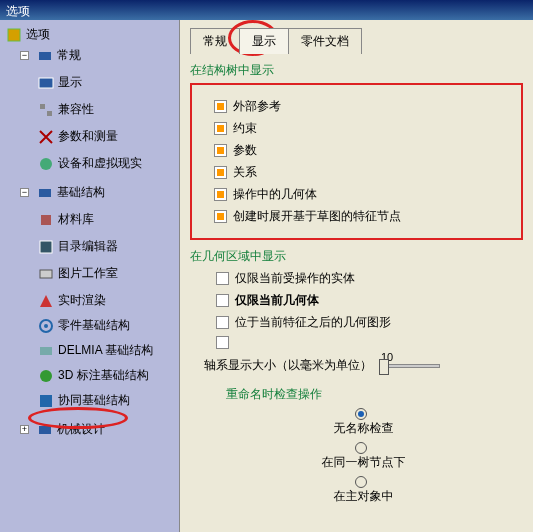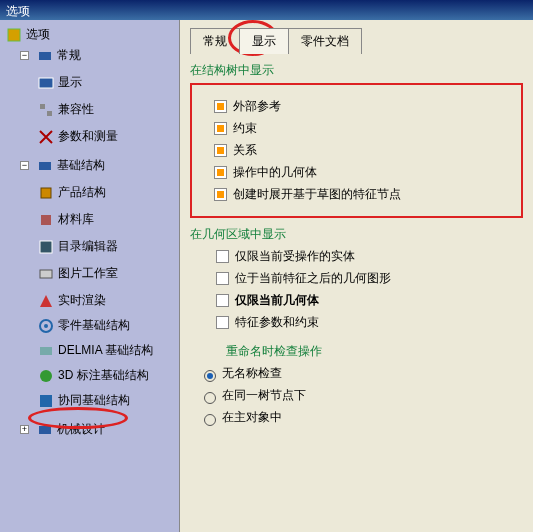--- a/index.html
+++ b/index.html
@@ -19,21 +19,21 @@
 .tab { padding: 4px 12px; background: #ece9d8; border: 1px solid #888; border-bottom: none; cursor: pointer; }
 .tab + .tab { margin-left: -1px; }
 .tab.active { background: #f5f3e9; position: relative; z-index: 2; }
 .group-label { margin: 8px 0 4px; color: #15803d; }
 .group-box { border: 1px solid #aaa; padding: 8px 10px; background: #ece9d8; }
 .hl-box { border: 2px solid #d22; }
 .chk-row { display: flex; align-items: center; margin: 5px 12px; }
 .chk { width: 13px; height: 13px; border: 1px solid #888; background: #fff; margin-right: 6px; display: inline-flex; align-items: center; justify-content: center; }
 .chk.checked { background: #fff; }
 .chk.checked::after { content: ""; width: 7px; height: 7px; background: #f90; }
-.radio-row { display: flex; align-items: flex-end; margin: 5px 0 5px 14px; }
+.radio-row { display: flex; align-items: center; margin: 5px 0 5px 14px; flex-direction: column; }
 .radio { width: 12px; height: 12px; border: 1px solid #555; border-radius: 50%; margin-right: 6px; display: inline-flex; align-items: center; justify-content: center; }
 .radio.on::after { content: ""; width: 6px; height: 6px; background: #1a5fb4; border-radius: 50%; }
 .slider-row { display: flex; align-items: center; margin: 8px 0 4px 14px; }
 .slider { width: 60px; height: 4px; background: #ccc; border: 1px solid #888; position: relative; margin-left: 8px; }
 .slider-thumb { position: absolute; left: -2px; top: -6px; width: 10px; height: 16px; background: #ece9d8; border: 1px solid #555; }
 .slider-val { position: absolute; top: -14px; left: 0; font-size: 11px; }
 .expander { width: 9px; height: 9px; border: 1px solid #888; background: #fff; margin-right: 8px; display: inline-flex; align-items: center; justify-content: center; font-size: 9px; line-height: 1; }
 </style>
 </head>
 <body>
@@ -77,38 +77,38 @@
         <span>兼容性</span>
       </div>
     <div class="tree-item l2">
         <span class="tree-icon">
           <svg viewBox="0 0 16 16">
             <path d="M2 2 L14 14 M14 2 L2 14" stroke="#a00" stroke-width="2"></path>
           </svg>
         </span>
         <span>参数和测量</span>
       </div>
+    <div class="tree-item l2">
+        <span class="tree-icon">
+          <svg viewBox="0 0 16 16">
+            <circle cx="8" cy="8" r="6" fill="#4a7"></circle>
+          </svg>
+        </span>
+        <span>设备和虚拟现实</span>
+      </div>
 
     <div class="tree-item l1" style="margin-top:8px;">
       <span class="expander">−</span>
       <span class="tree-icon">
           <svg viewBox="0 0 16 16">
             <rect x="2" y="4" width="12" height="8" fill="#2a5aa0"></rect>
           </svg>
         </span>
       <span>基础结构</span>
     </div>
-    <div class="tree-item l2">
-        <span class="tree-icon">
-          <svg viewBox="0 0 16 16">
-            <rect x="3" y="3" width="10" height="10" fill="#c80" stroke="#640"></rect>
-          </svg>
-        </span>
-        <span>产品结构</span>
-      </div>
     <div class="tree-item l2">
         <span class="tree-icon">
           <svg viewBox="0 0 16 16">
             <rect x="3" y="3" width="10" height="10" fill="#a55"></rect>
           </svg>
         </span>
         <span>材料库</span>
       </div>
     <div class="tree-item l2">
         <span class="tree-icon">
@@ -194,50 +194,60 @@
       <div class="chk-row">
           <span class="chk checked"></span>
           <span>外部参考</span>
         </div>
       <div class="chk-row">
           <span class="chk checked"></span>
           <span>约束</span>
         </div>
       <div class="chk-row">
           <span class="chk checked"></span>
+          <span>参数</span>
+        </div>
+      <div class="chk-row">
+          <span class="chk checked"></span>
           <span>关系</span>
         </div>
       <div class="chk-row">
           <span class="chk checked"></span>
           <span>操作中的几何体</span>
         </div>
       <div class="chk-row">
           <span class="chk checked"></span>
           <span>创建时展开基于草图的特征节点</span>
         </div>
     </div>
 
     <div class="group-label">在几何区域中显示</div>
     <div style="padding-left:14px;text-align:right;">
       <div class="chk-row">
           <span class="chk"></span>
           <span>仅限当前受操作的实体</span>
         </div>
       <div class="chk-row">
           <span class="chk"></span>
+          <b>仅限当前几何体</b>
+        </div>
+      <div class="chk-row">
+          <span class="chk"></span>
           <span>位于当前特征之后的几何图形</span>
         </div>
       <div class="chk-row">
           <span class="chk"></span>
-          <b>仅限当前几何体</b>
-        </div>
-      <div class="chk-row">
-          <span class="chk"></span>
-          <span>特征参数和约束</span>
-        </div>
+        </div>
+    </div>
+    <div class="slider-row">
+      <span>轴系显示大小（以毫米为单位）</span>
+      <div class="slider">
+        <span class="slider-val">10</span>
+        <div class="slider-thumb"></div>
+      </div>
     </div>
 
     <div class="group-label" style="margin-top:12px;margin-left:36px;">重命名时检查操作</div>
     <div>
       <div class="radio-row">
           <span class="radio on"></span>
           <span>无名称检查</span>
         </div>
       <div class="radio-row">
           <span class="radio"></span>

